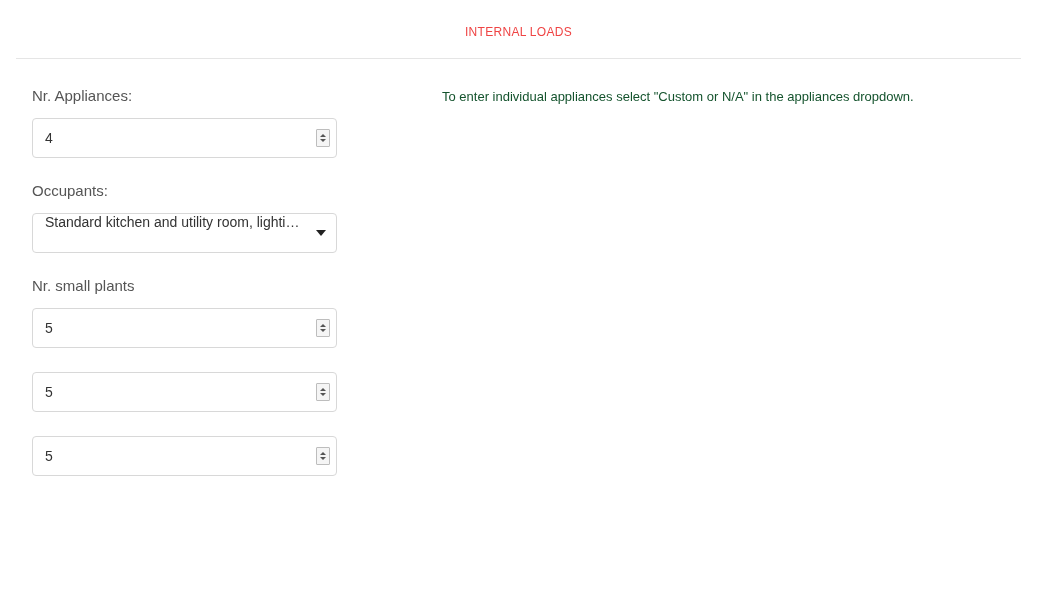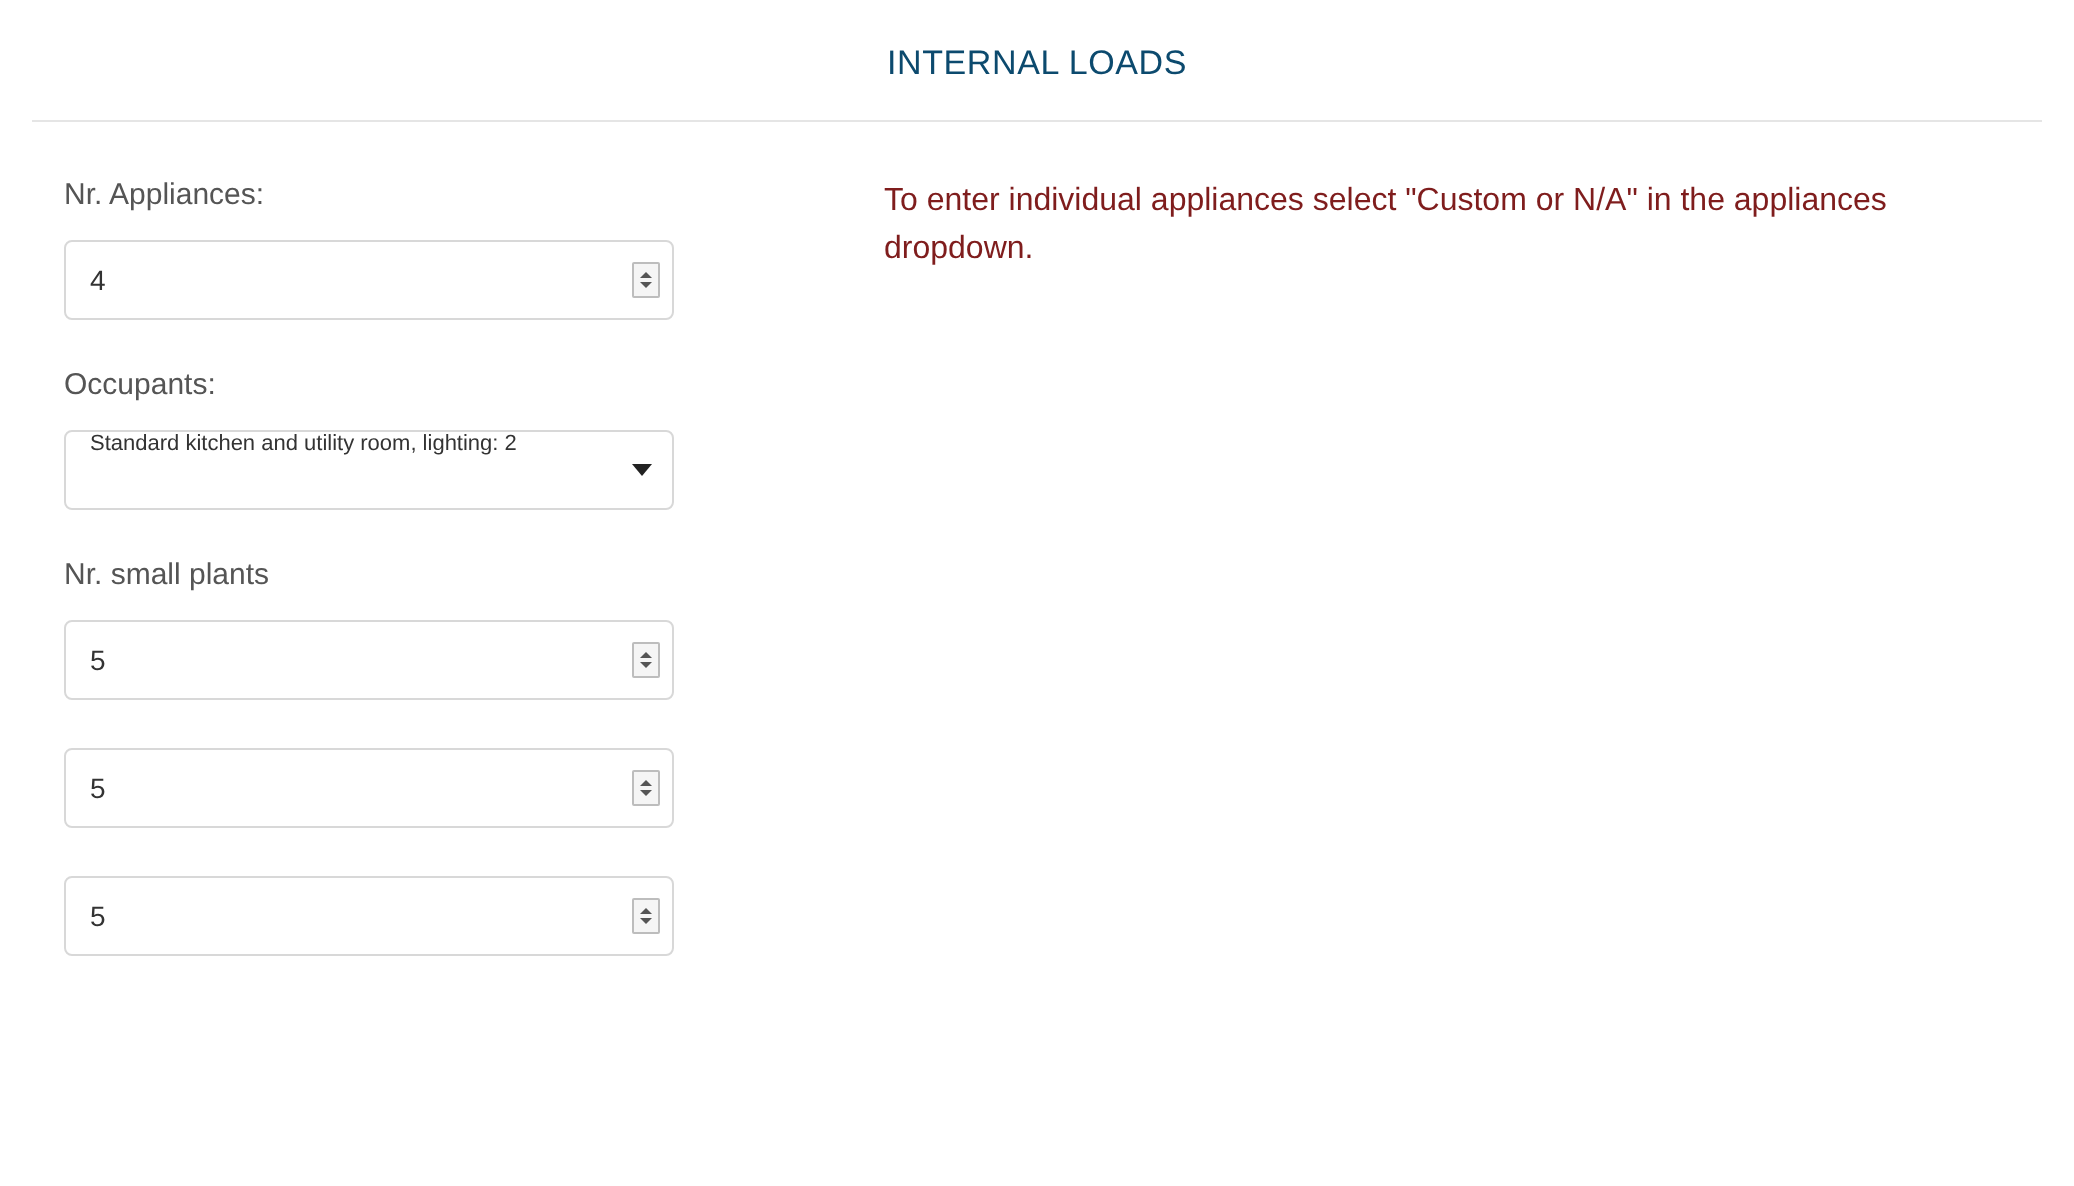--- a/index.html
+++ b/index.html
@@ -17,22 +17,22 @@
     .container {
       padding: 0 18px;
     }
     .header {
       text-align: center;
       padding: 22px 0 18px 0;
       border-bottom: 1px solid #e5e5e5;
       margin: 0 -2px 0 -2px;
     }
     .header-title {
-      color: #0c4a6e;
-      font-size: 17px;
+      color: #ef4444;
+      font-size: 12px;
       font-weight: 500;
       letter-spacing: 0.3px;
     }
     .content {
       display: flex;
       padding-top: 28px;
     }
     .left-col {
       width: 410px;
       padding-left: 14px;
@@ -67,21 +67,21 @@
       outline: none;
       background: transparent;
       width: 100%;
       height: 100%;
       padding: 0 34px 0 12px;
       font-size: 14px;
       color: #333;
       font-family: inherit;
     }
     .select-input {
-      font-size: 11px;
+      font-size: 14px;
       appearance: none;
       -webkit-appearance: none;
       cursor: pointer;
       text-overflow: ellipsis;
       white-space: nowrap;
       overflow: hidden;
     }
     .spinner-ctrl {
       position: absolute;
       right: 6px;
@@ -117,22 +117,22 @@
       top: 50%;
       transform: translateY(-50%);
       width: 0;
       height: 0;
       border-left: 5px solid transparent;
       border-right: 5px solid transparent;
       border-top: 6px solid #222;
       pointer-events: none;
     }
     .info-text {
-      font-size: 16px;
-      color: #7f1d1d;
+      font-size: 13px;
+      color: #14532d;
       line-height: 1.5;
       font-weight: 400;
     }
   </style>
 </head>
 <body>
 
 <div class="container">
   <div class="header">
     <span class="header-title">INTERNAL LOADS</span>

